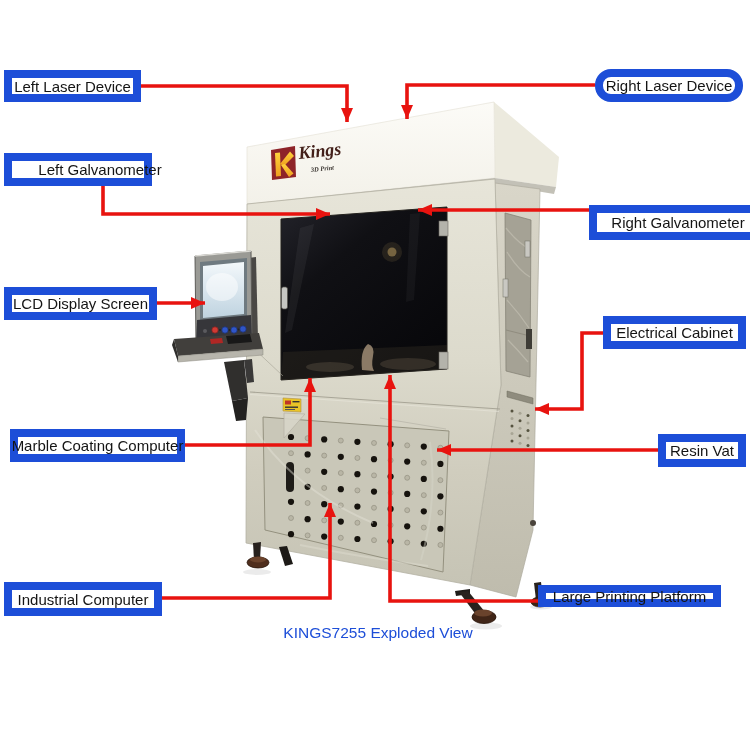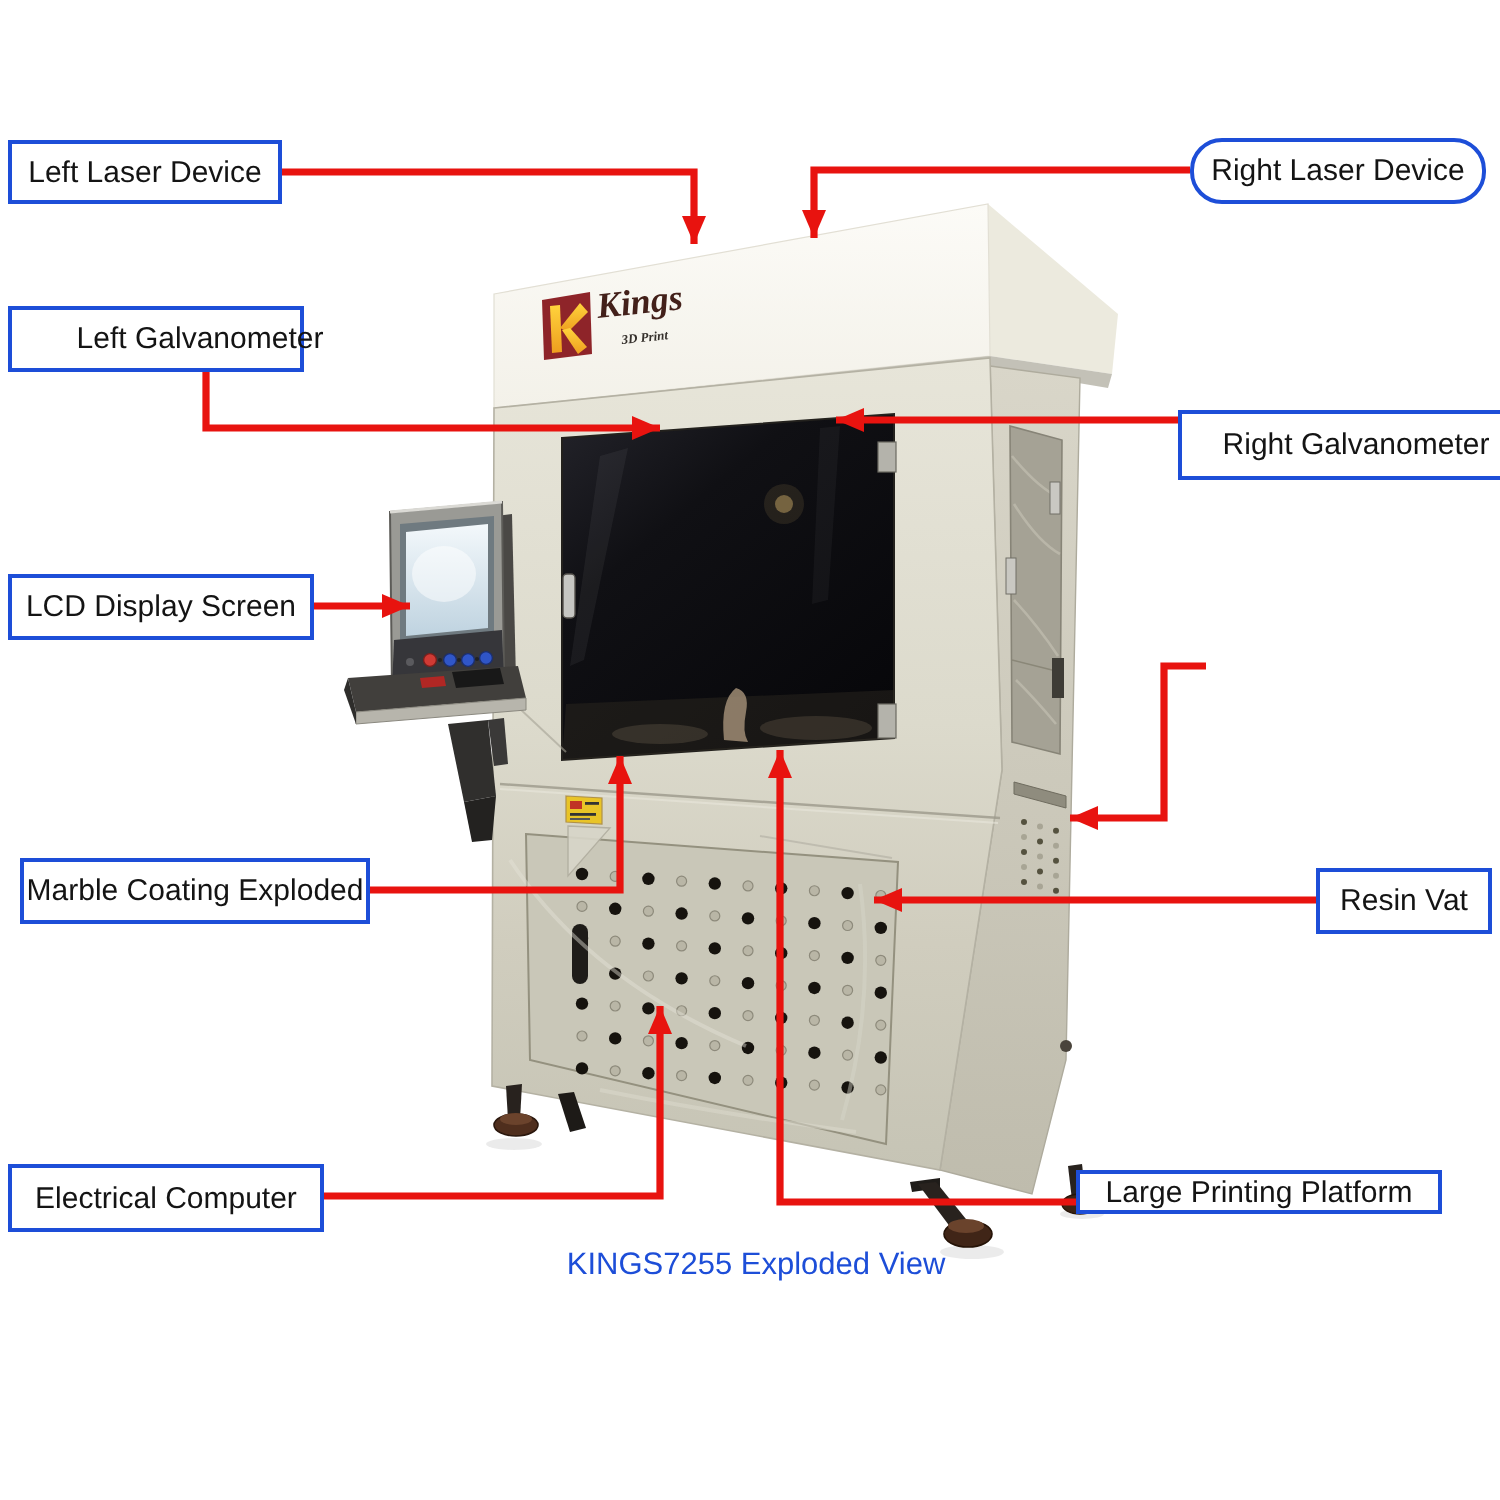--- a/index.html
+++ b/index.html
@@ -1,21 +1,21 @@
 <!DOCTYPE html>
 <html><head>
 <meta charset="utf-8">
 <style>
   html,body{margin:0;padding:0;background:#ffffff;}
   #stage{position:relative;width:750px;height:750px;background:#ffffff;overflow:hidden;
          font-family:"Liberation Sans",sans-serif;}
   #machine-svg,#callout-svg{position:absolute;left:0;top:0;}
   #callout-svg{pointer-events:none;}
   .lbl{position:absolute;display:flex;align-items:center;justify-content:center;
-       background:#ffffff;border:2px solid #1d4ed8;box-sizing:border-box;
+       background:#ffffff;border:8px solid #1d4ed8;box-sizing:border-box;
        font-size:15px;line-height:1;color:#141414;white-space:nowrap;z-index:3;}
   #lbl-left-laser     {left:4px;  top:70px;  width:137px;height:32px;}
   #lbl-right-laser    {left:595px;top:69px;  width:148px;height:33px;border-radius:16px;}
   #lbl-left-galvo     {left:4px;  top:153px; width:148px;height:33px;padding-left:44px;}
   #lbl-right-galvo    {left:589px;top:193px; width:178px;height:35px;margin-top:12px;}
   #lbl-lcd            {left:4px;  top:287px; width:153px;height:33px;}
   #lbl-electrical     {left:603px;top:316px; width:143px;height:33px;}
   #lbl-marble         {left:10px; top:429px; width:175px;height:33px;}
   #lbl-resin          {left:658px;top:434px; width:88px; height:33px;}
   #lbl-industrial     {left:4px;  top:582px; width:158px;height:34px;}
@@ -289,27 +289,30 @@
     </div>
   <div class="lbl" id="lbl-left-galvo">
       <span>Left Galvanometer</span>
     </div>
   <div class="lbl" id="lbl-right-galvo">
       <span>Right Galvanometer</span>
     </div>
   <div class="lbl" id="lbl-lcd">
       <span>LCD Display Screen</span>
     </div>
+  <div class="lbl" id="lbl-electrical">
+      <span>Electrical Cabinet</span>
+    </div>
   <div class="lbl" id="lbl-marble">
-      <span>Marble Coating Exploded</span>
+      <span>Marble Coating Computer</span>
     </div>
   <div class="lbl" id="lbl-resin">
       <span>Resin Vat</span>
     </div>
   <div class="lbl" id="lbl-industrial">
-      <span>Electrical Computer</span>
+      <span>Industrial Computer</span>
     </div>
   <div class="lbl" id="lbl-large">
       <span>Large Printing Platform</span>
     </div>
 
   <div id="caption">KINGS7255 Exploded View</div>
 </div>
 
 </body></html>

